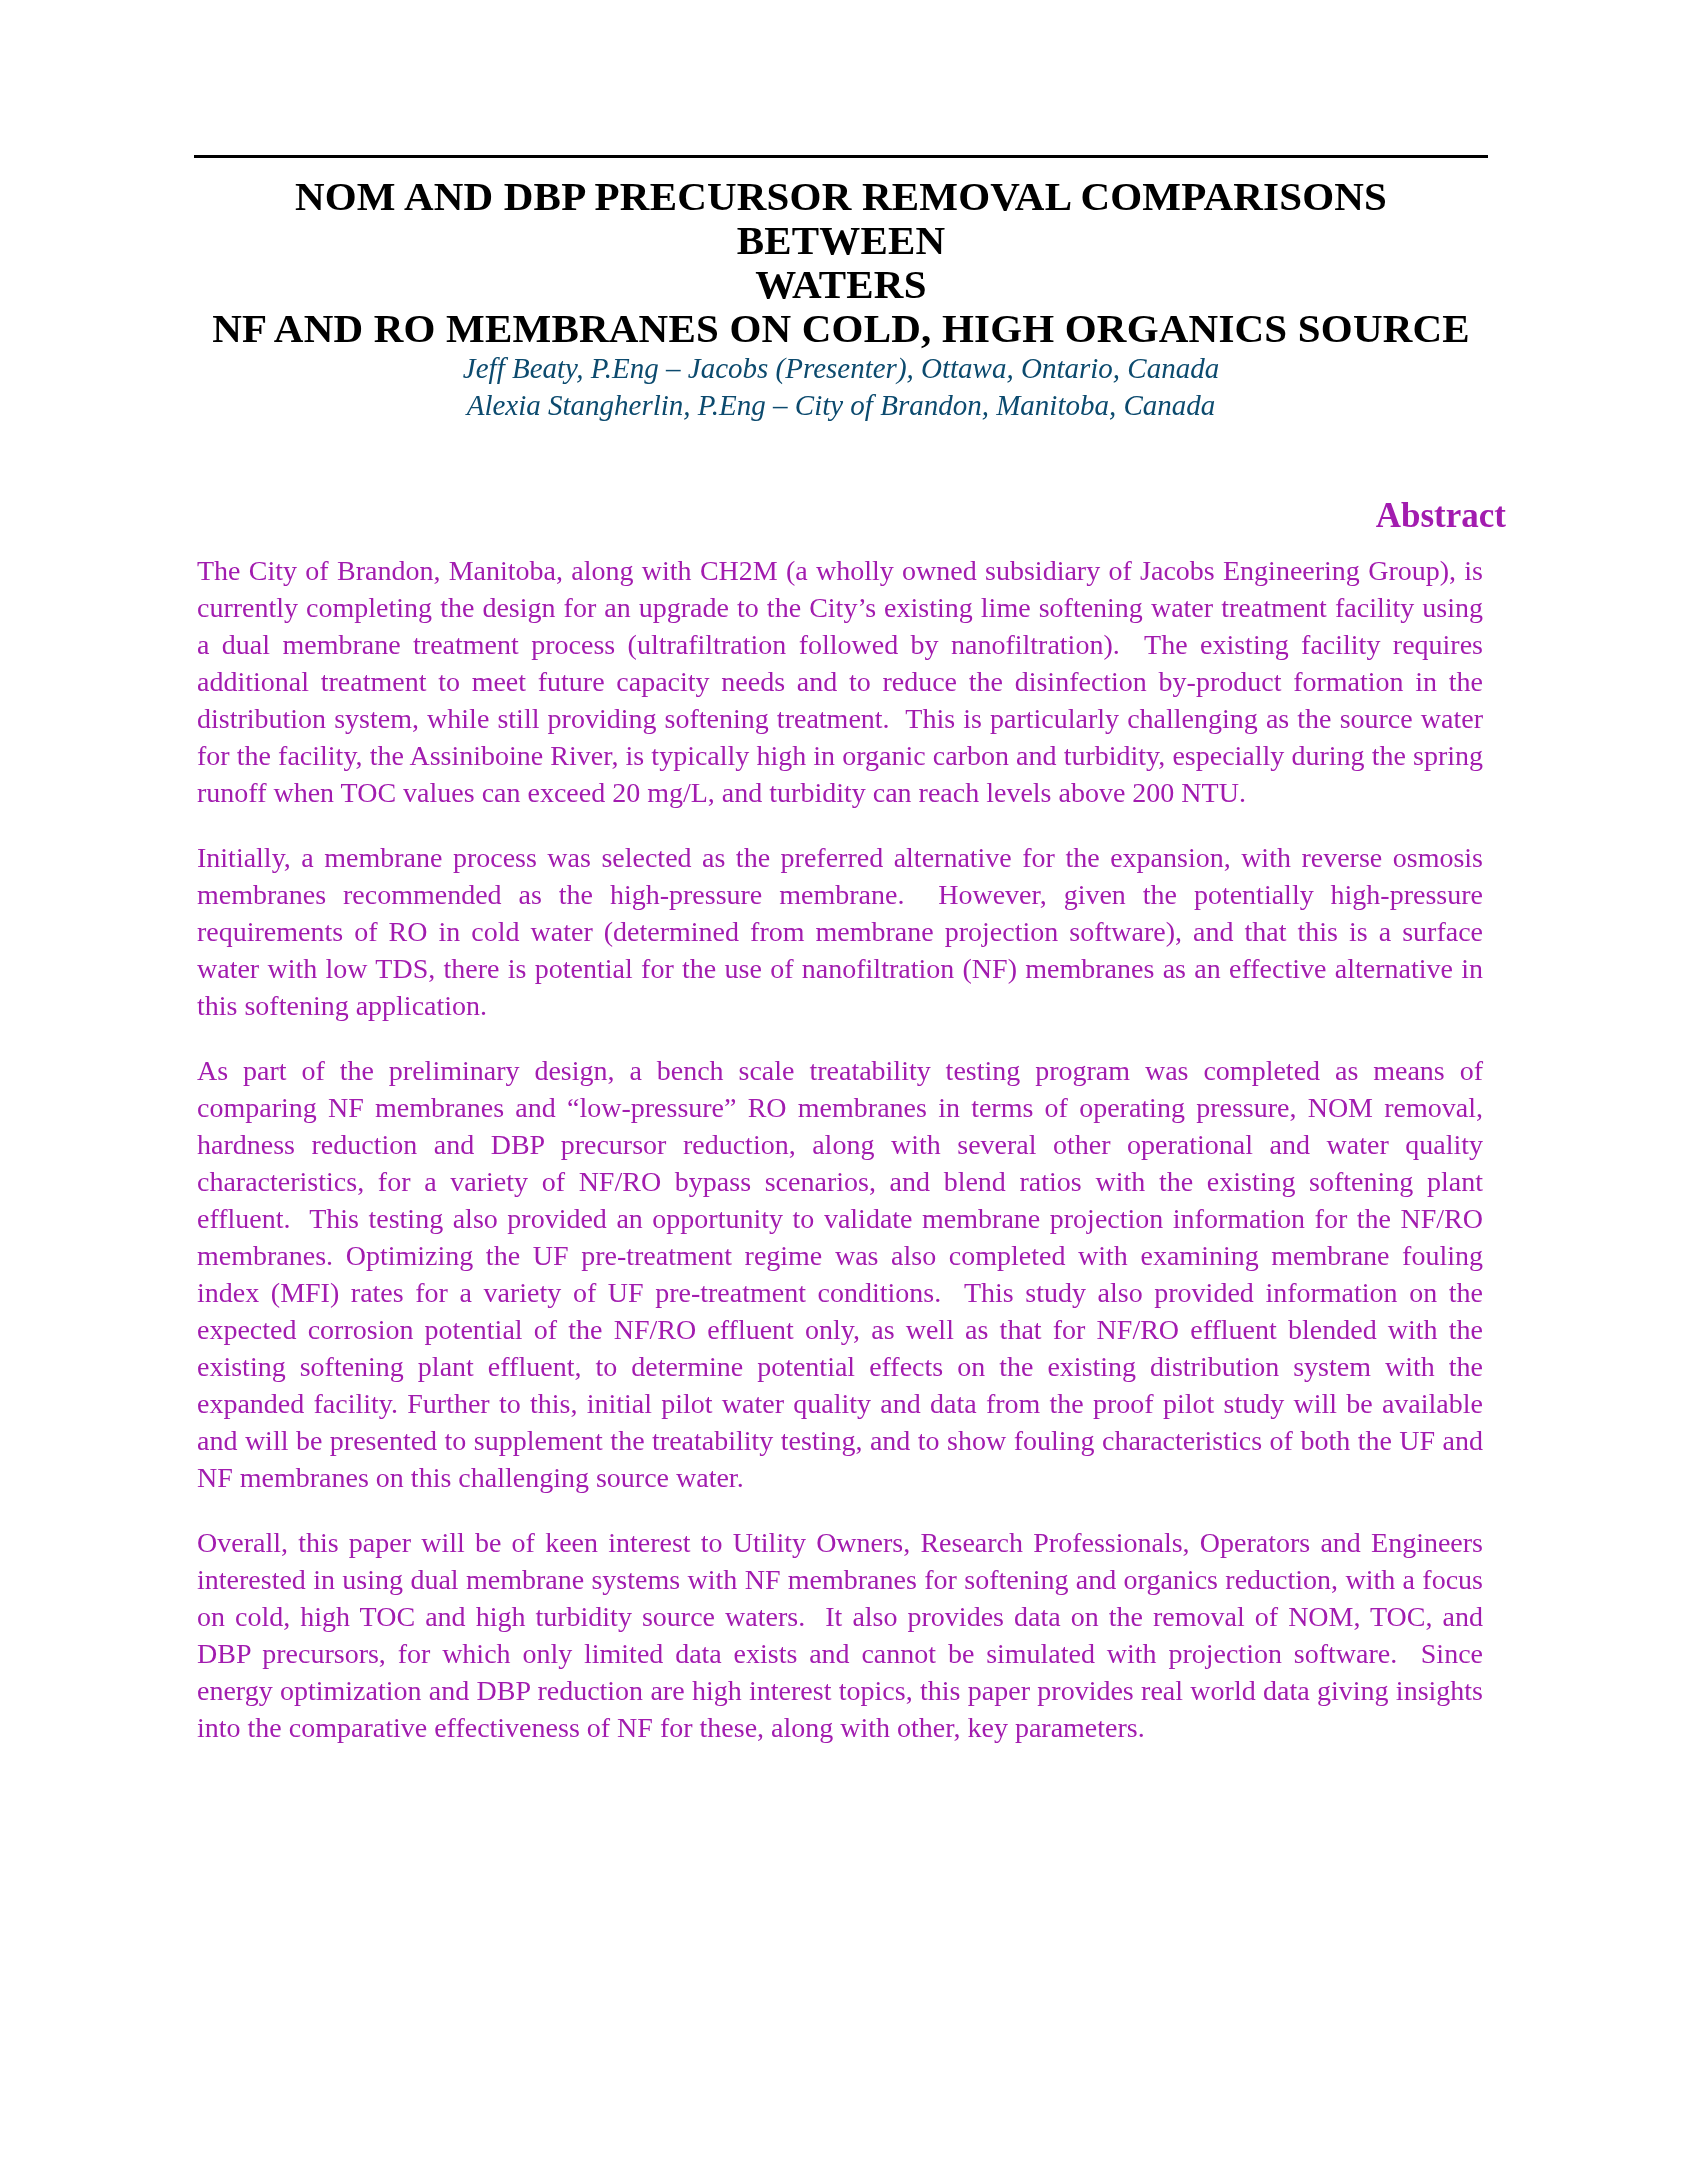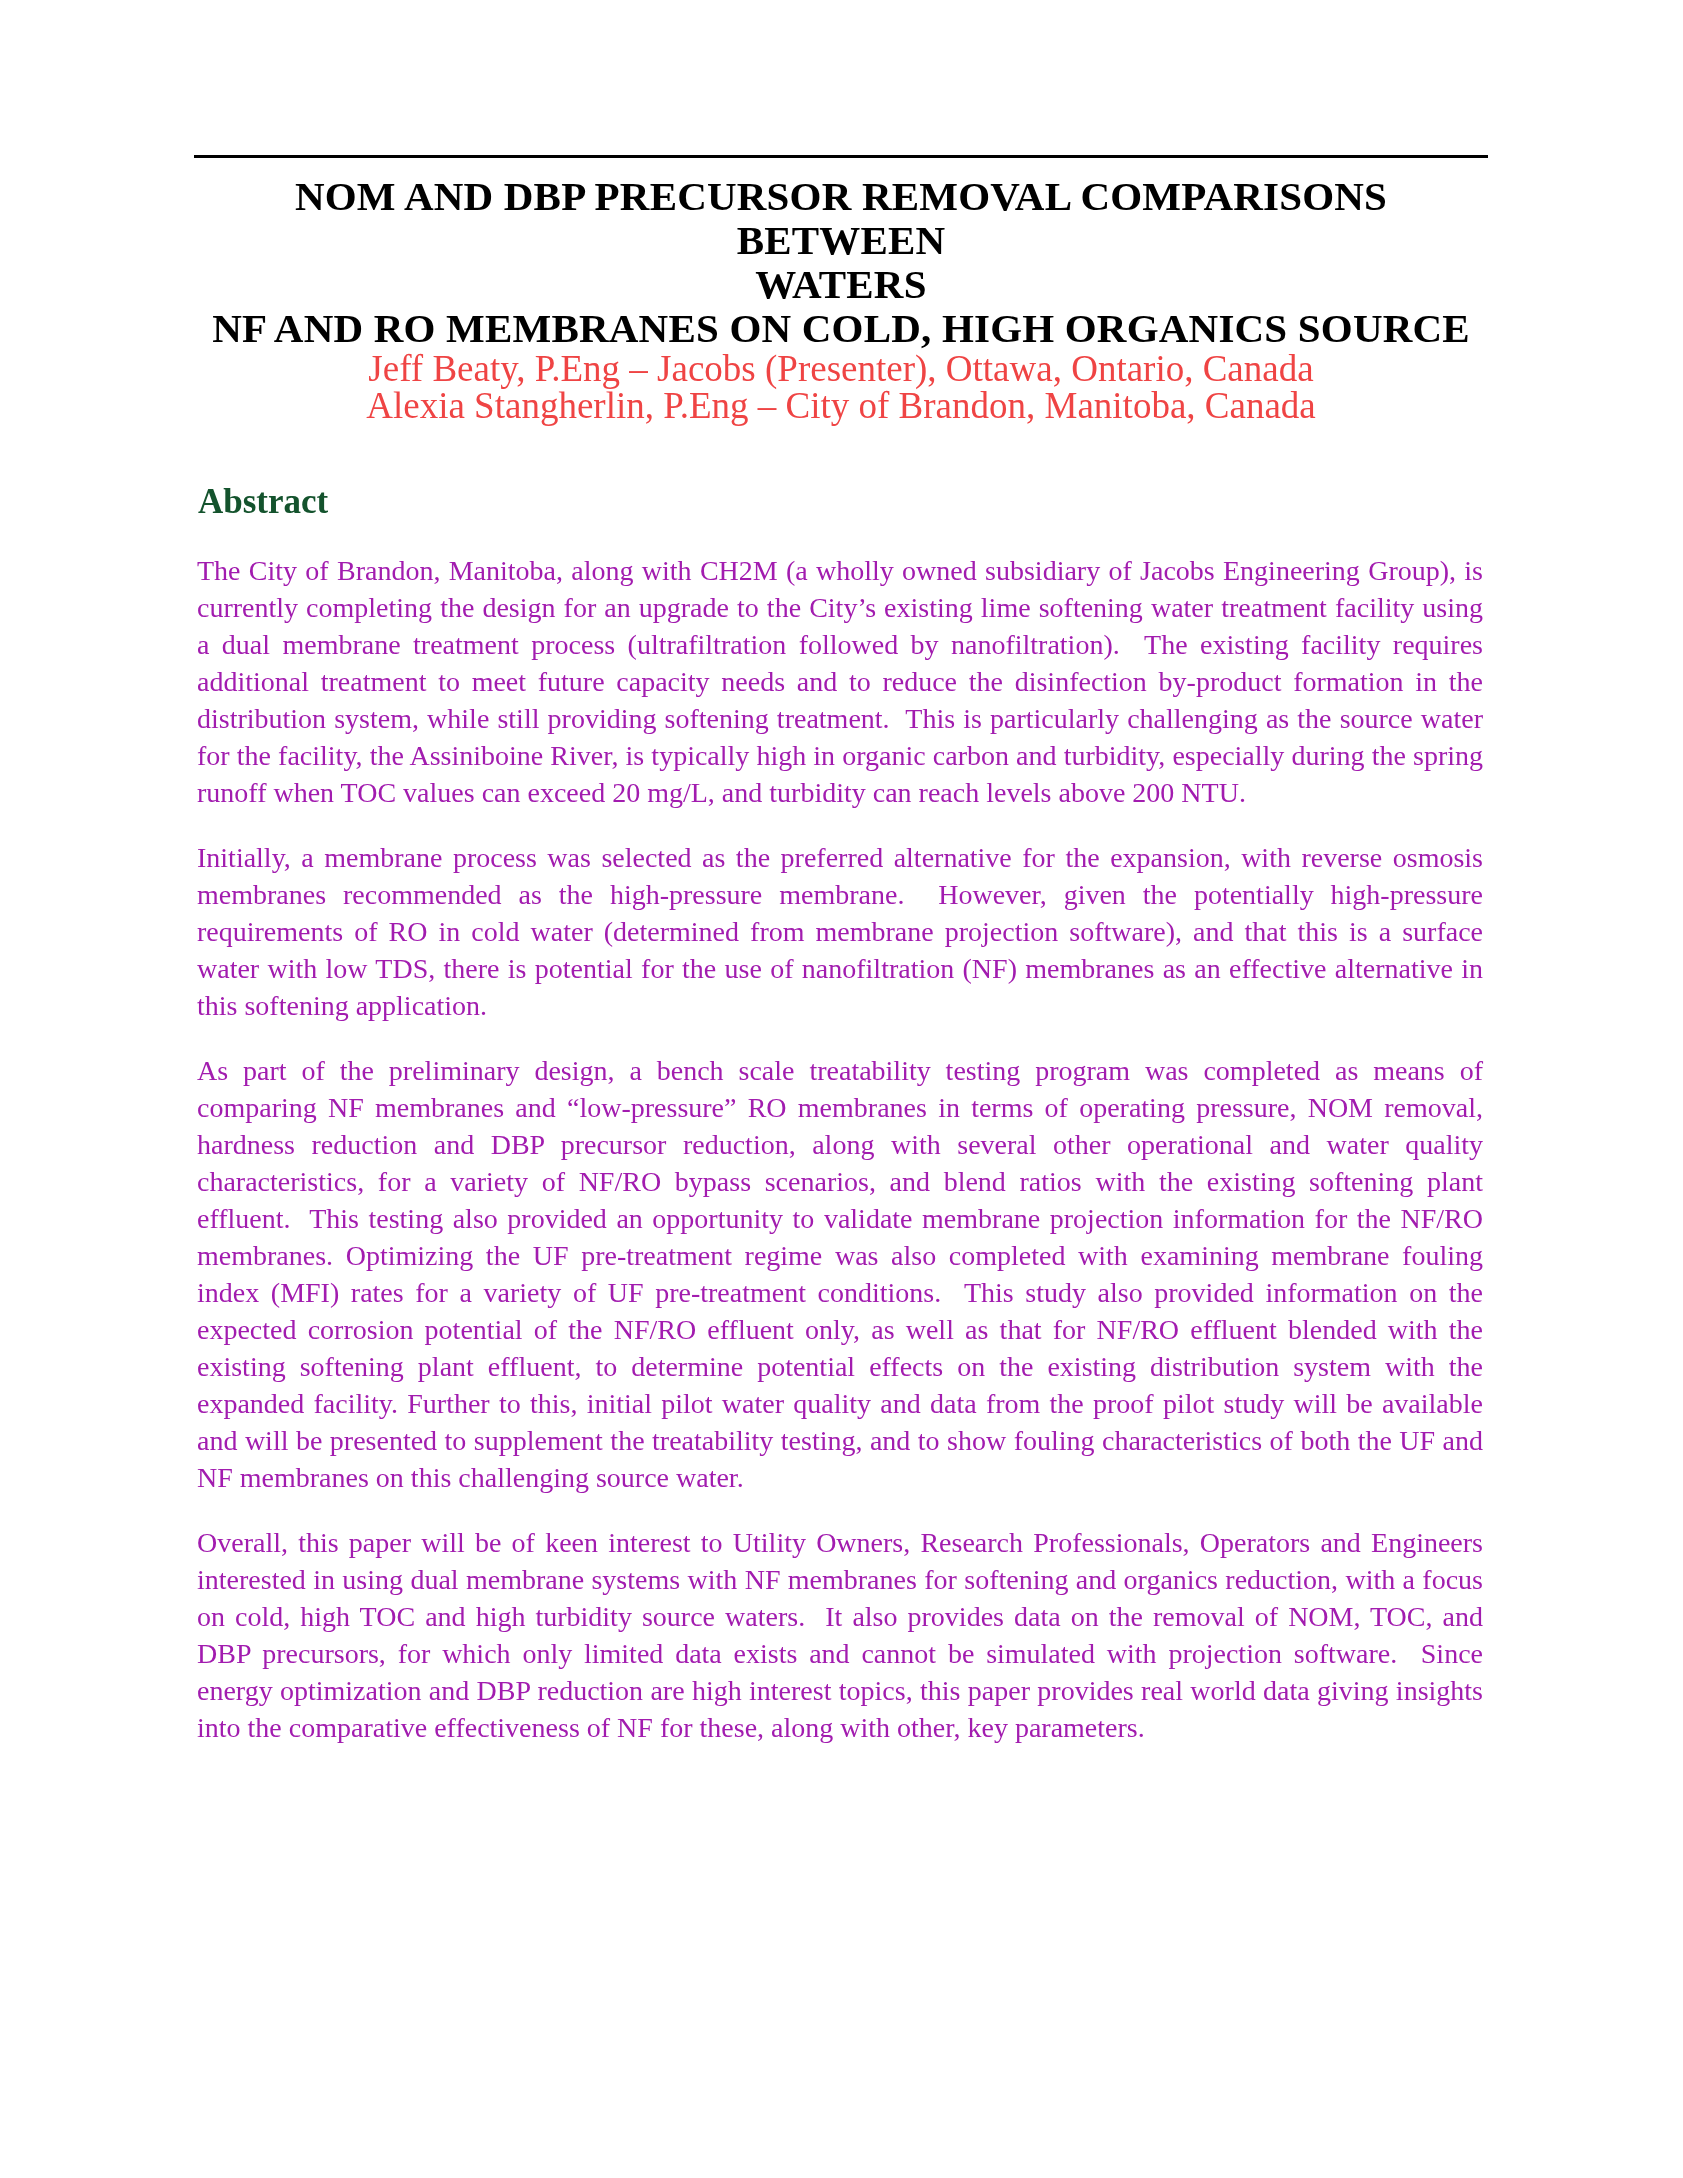--- a/index.html
+++ b/index.html
@@ -36,36 +36,37 @@
     letter-spacing: 0.2px;
     color: #000000;
   }
   .title span { display: block; }
   .authors {
     position: absolute;
     left: 194px;
     top: 350px;
     width: 1294px;
     text-align: center;
-    font-size: 37px;
+    font-style: italic;
+    font-size: 29px;
     line-height: 37px;
-    color: #ef4444;
+    color: #0c4a6e;
   }
   .authors div { white-space: nowrap; }
   .abstract-heading {
     position: absolute;
     left: 194px;
     top: 476px;
     width: 1294px;
-    margin: 4px;
-    text-align: left;
+    margin: 18px;
+    text-align: right;
     font-weight: bold;
     font-size: 35px;
     line-height: 44px;
-    color: #14532d;
+    color: #a21caf;
   }
   .abstract-body {
     position: absolute;
     left: 197px;
     top: 552px;
     width: 1286px;
   }
   .abstract-body p {
     margin: 0 0 28px 0;
     font-size: 28px;

